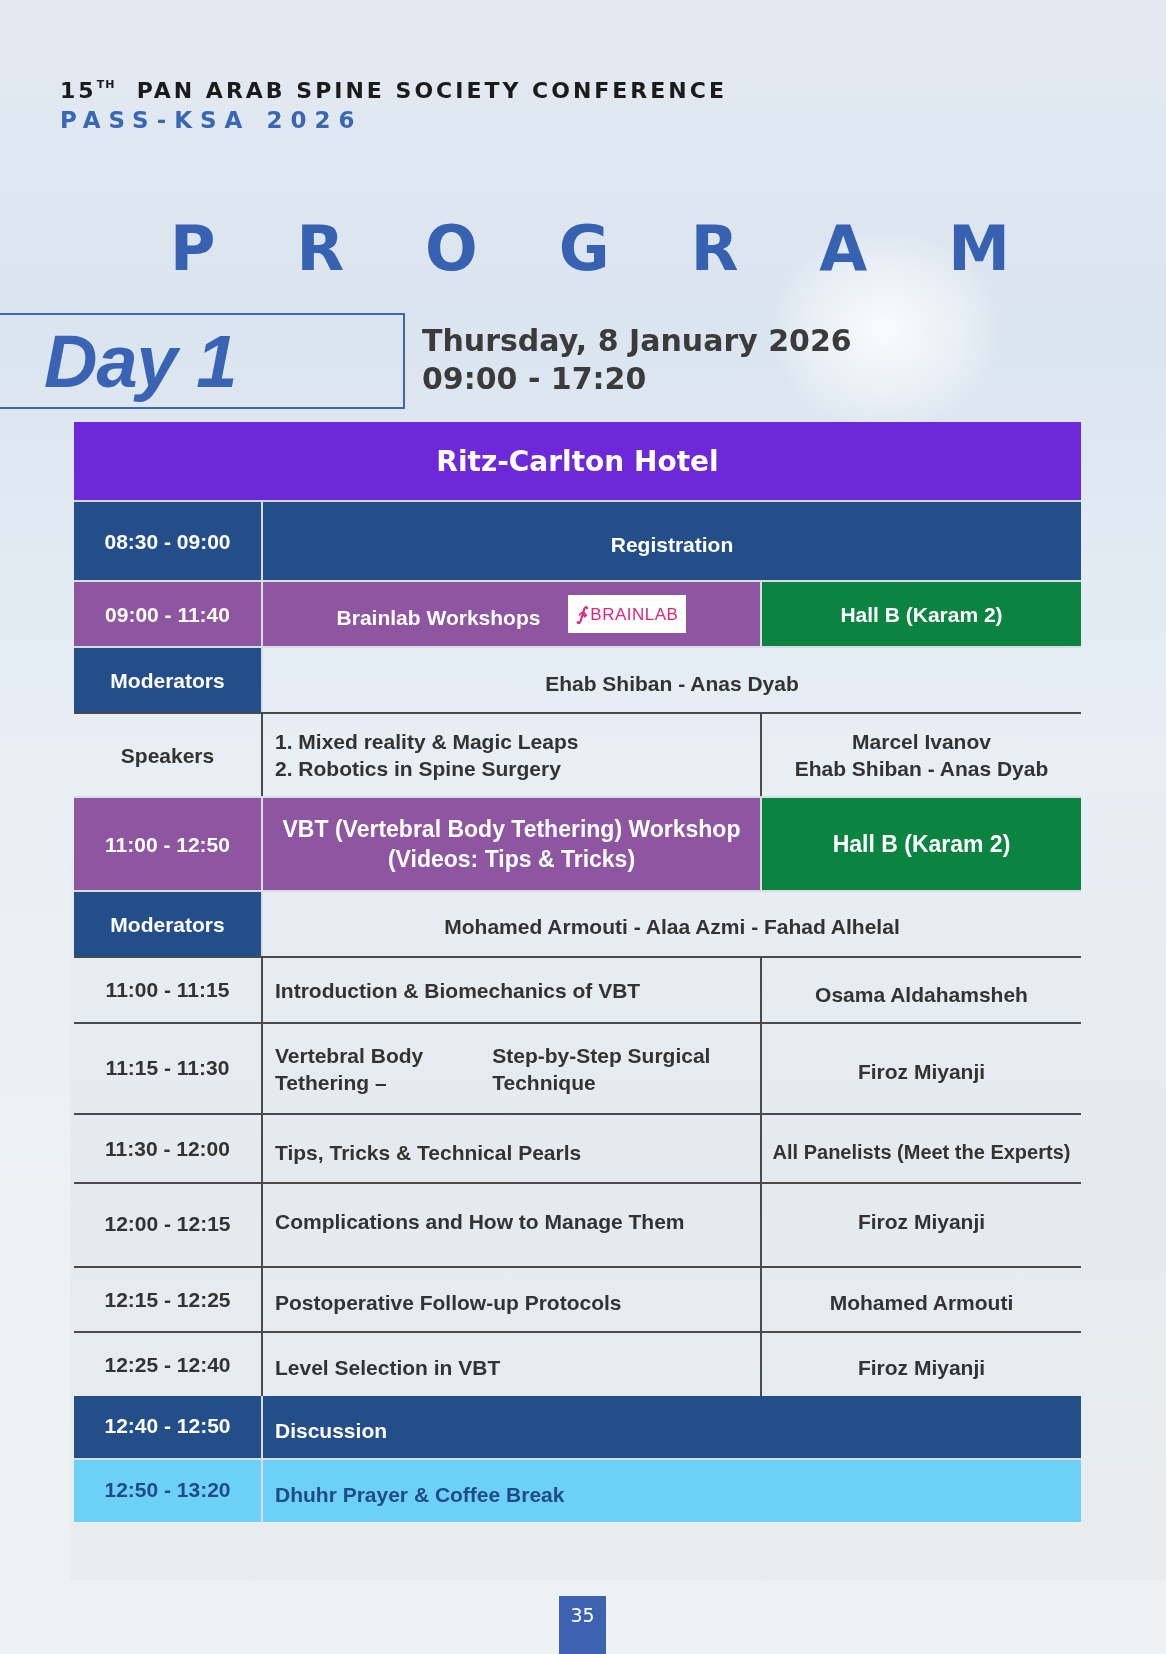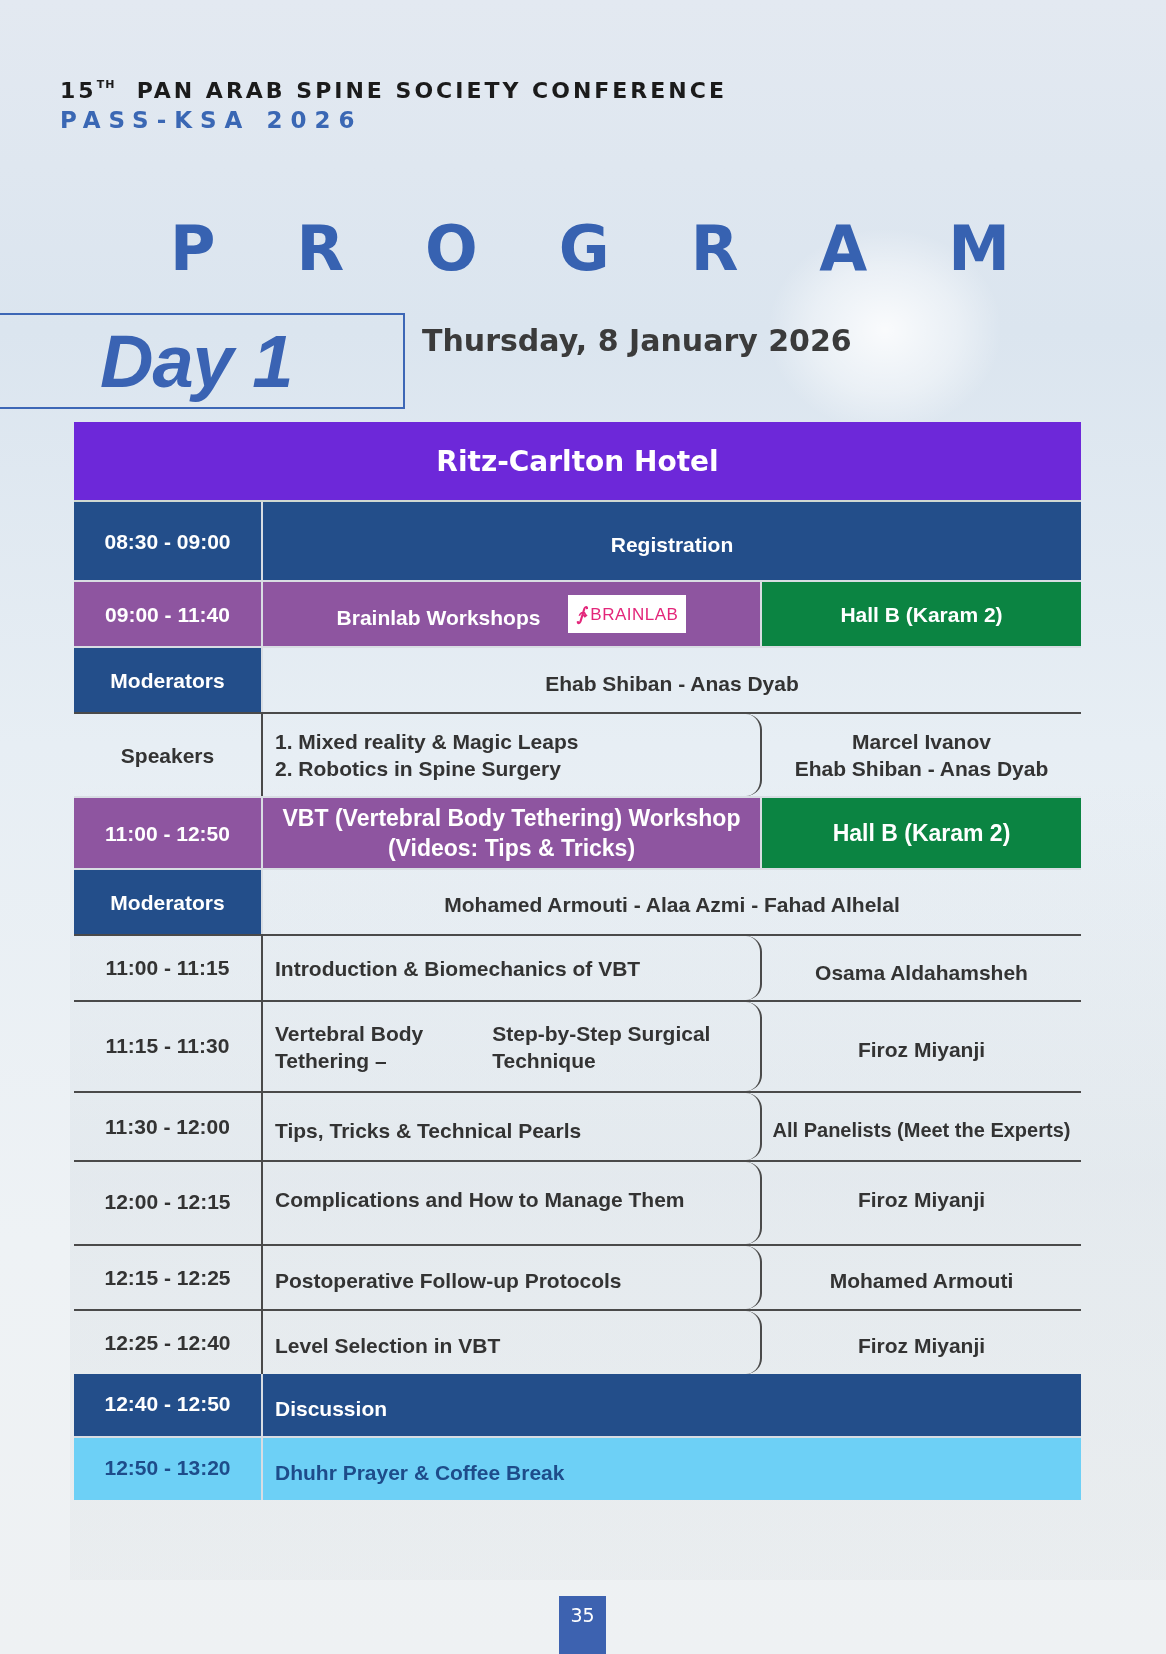--- a/index.html
+++ b/index.html
@@ -35,21 +35,21 @@
     display: flex; justify-content: space-between;
     font-family: "DejaVu Sans", sans-serif; font-weight: bold;
     font-size: 62px; color: #3762b1;
   }
   .day-box {
     position: absolute; left: 0; top: 313px; width: 405px; height: 96px;
     border: 2px solid #3d67b6; border-left: none;
     display: flex; align-items: center;
   }
   .day-label {
-    margin-left: 100px;
+    margin-left: 44px;
     font-family: "Liberation Sans", sans-serif; font-weight: bold; font-style: italic;
     font-size: 74px; color: #3a63b3; letter-spacing: -1px;
   }
   .day-info {
     position: absolute; left: 422px; top: 322px;
     font-family: "DejaVu Sans", sans-serif; font-weight: bold;
     font-size: 30px; line-height: 38px; color: #3b3b3b;
   }
   .schedule {
     position: absolute; left: 74px; top: 422px; width: 1007px;
@@ -58,21 +58,21 @@
   .row.dark-line { border-bottom: 2px solid #4a4a4a; }
   .cell {
     display: flex; align-items: center; justify-content: center;
     font-family: "Liberation Sans", sans-serif; font-size: 21px; font-weight: bold;
     text-align: center; line-height: 27px;
   }
   .c-time { width: 189px; flex: 0 0 189px; border-right: 2px solid #d8dde3; }
   .c-topic { width: 499px; flex: 0 0 499px; }
   .c-right { flex: 1 1 auto; }
   .c-span { flex: 1 1 auto; }
-  .left { justify-content: flex-start; padding-left: 12px; text-align: left; border-radius: 16px; }
+  .left { justify-content: flex-start; padding-left: 12px; text-align: left; }
   .hdr { height: 80px; background: #6d28d9; color: #fff;
          font-family: "DejaVu Sans", sans-serif; font-size: 28px; font-weight: bold; border-bottom: 2px solid #cfd8d2; }
   .blue { background: #234e8a; color: #fff; }
   .purple { background: #8e55a0; color: #fff; }
   .green { background: #0b8442; color: #fff; }
   .cyan { background: #6dd0f6; color: #1e4c8a; }
   .plain { color: #333; }
   .vline { border-right: 2px solid #4a4a4a; }
   .brainlab-logo {
     display: inline-flex; align-items: center; gap: 4px;
@@ -106,20 +106,21 @@
   <span>R</span>
   <span>A</span>
   <span>M</span>
 </div>
 
 <div class="day-box">
   <span class="day-label">Day 1</span>
 </div>
 <div class="day-info">
   <div>Thursday, 8 January 2026</div>
+  <div>09:00 - 17:20</div>
 </div>
 
 <div class="schedule">
 
   <div class="row cell hdr">Ritz-Carlton Hotel</div>
 
   <div class="row blue" style="height:80px;">
     <div class="cell c-time">08:30 - 09:00</div>
     <div class="cell c-span" style="padding-top:6px;">Registration</div>
   </div>
@@ -146,21 +147,21 @@
     <div class="cell c-topic plain left vline" style="flex-direction:column; align-items:flex-start; justify-content:center;">
       <div>1. Mixed reality &amp; Magic Leaps</div>
       <div>2. Robotics in Spine Surgery</div>
     </div>
     <div class="cell c-right plain" style="flex-direction:column;">
       <div>Marcel Ivanov</div>
       <div>Ehab Shiban  - Anas Dyab</div>
     </div>
   </div>
 
-  <div class="row" style="height:72px;">
+  <div class="row" style="height:94px;">
     <div class="cell c-time purple">11:00 - 12:50</div>
     <div class="cell c-topic purple" style="flex-direction:column; font-size:23px; line-height:30px; border-right:2px solid #d8dde3;">
       <div>VBT (Vertebral Body Tethering) Workshop</div>
       <div>(Videos: Tips &amp; Tricks)</div>
     </div>
     <div class="cell c-right green" style="font-size:23px;">Hall B (Karam 2)</div>
   </div>
 
   <div class="row dark-line" style="height:66px;">
     <div class="cell c-time blue">Moderators</div>

